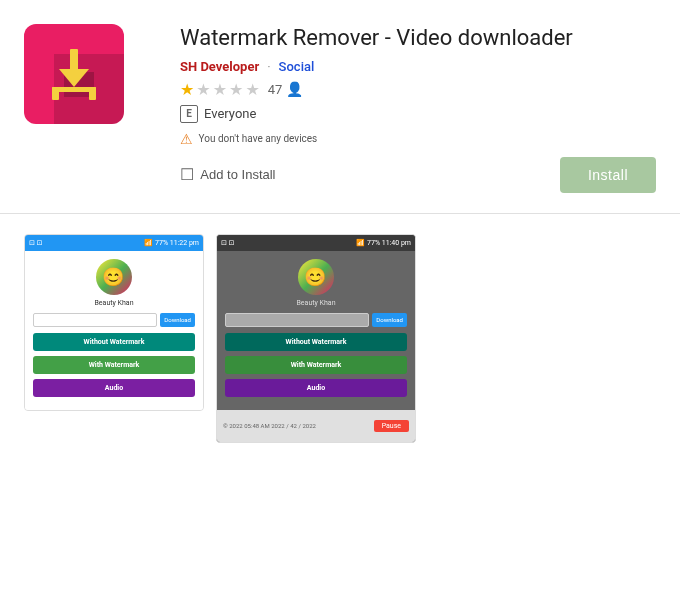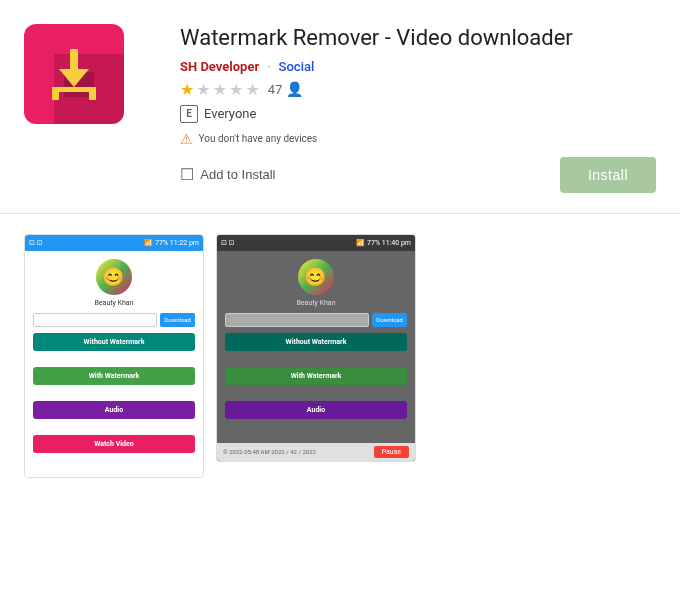--- a/index.html
+++ b/index.html
@@ -334,35 +334,35 @@
 
     .action-button-mock {
       height: 18px;
       border-radius: 3px;
       display: flex;
       align-items: center;
       justify-content: center;
       color: #fff;
       font-size: 7px;
       font-weight: bold;
-      margin-bottom: 16px;
+      margin-bottom: 5px;
     }
 
     .btn-teal { background: #00897b; }
     .btn-green { background: #43a047; }
     .btn-purple { background: #7b1fa2; }
     .btn-pink { background: #e91e63; }
 
     .btn-teal-dark { background: #00695c; }
     .btn-green-dark { background: #388e3c; }
     .btn-purple-dark { background: #6a1b9a; }
 
     .screenshot-footer {
       background: #e0e0e0;
-      padding: 3px 6px;
+      padding: 10px 6px;
       font-size: 6px;
       color: #666;
       display: flex;
       justify-content: space-between;
       align-items: center;
     }
 
     .pause-btn-mock {
       background: #f44336;
       color: #fff;
@@ -449,21 +449,20 @@
             <div class="profile-circle">😊</div>
             <div class="profile-name">Beauty Khan</div>
           </div>
           <div class="url-input-row">
             <div class="url-input-mock"></div>
             <div class="download-btn-mock">Download</div>
           </div>
           <div class="action-button-mock btn-teal">Without Watermark</div>
           <div class="action-button-mock btn-green">With Watermark</div>
           <div class="action-button-mock btn-purple">Audio</div>
-          <div class="action-button-mock btn-pink">Watch Video</div>
         </div>
       </div>
     </div>
 
     <div class="screenshot-frame dark">
       <div class="mock-phone">
         <div class="phone-status-bar dark-bar">
           <span class="status-text">⊡ ⊡</span>
           <span class="status-text">📶 77% 11:40 pm</span>
         </div>

